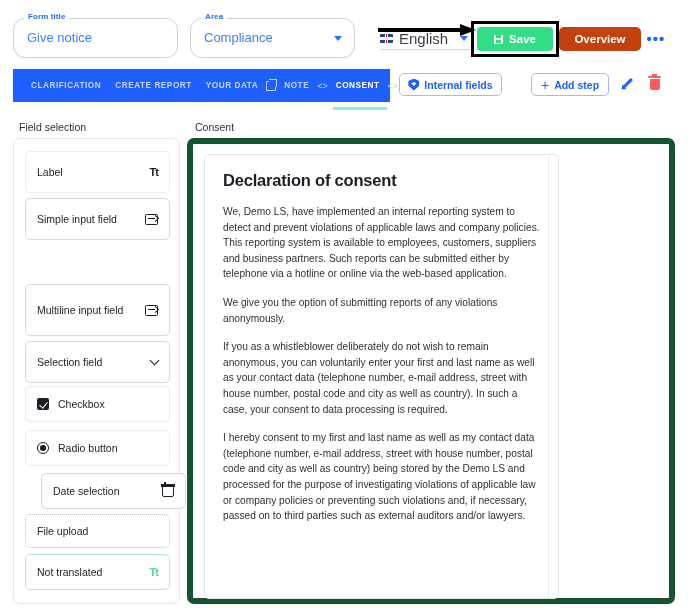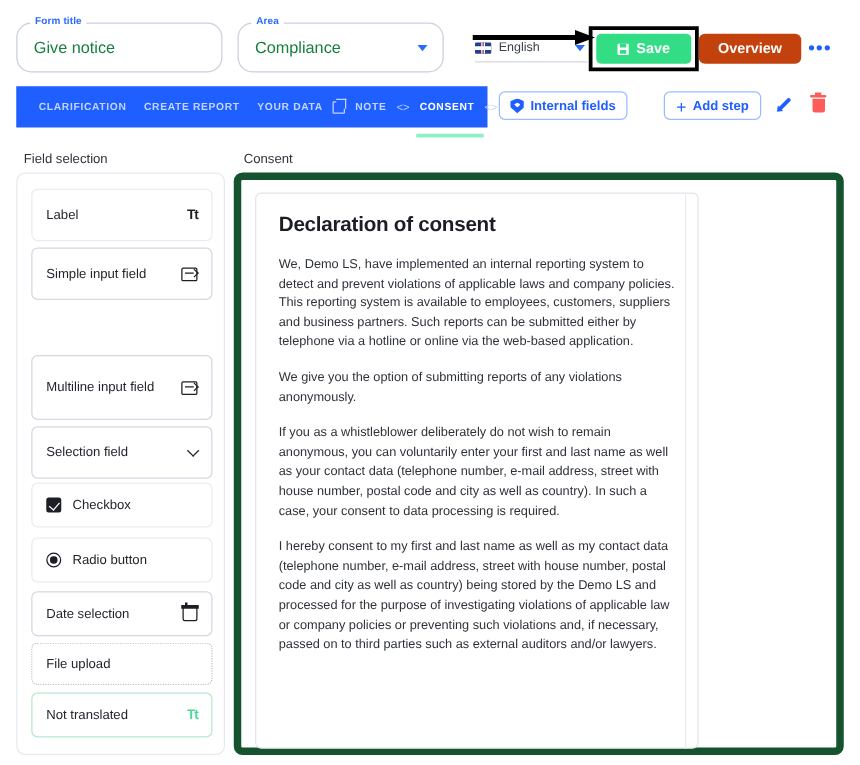--- a/index.html
+++ b/index.html
@@ -18,21 +18,21 @@
   .float-field {
     position:absolute; border:1px solid #c9cfdb; border-radius:12px;
     background:#fff; height:40px;
   }
   .float-field .legend {
     position:absolute; top:-7px; left:10px; background:#fff; padding:0 4px;
     font-size:8px; color:#2a6bff; letter-spacing:.1px; line-height:10px;
     font-weight:600;
   }
   .float-field .val {
-    position:absolute; left:13px; top:11px; font-size:13px; color:#15803d;
+    position:absolute; left:13px; top:11px; font-size:13px; color:#3b82f6;
   }
   #form-title-field { left:13px; top:18px; width:165px; }
   #area-field { left:190px; top:18px; width:165px; }
   .caret-down {
     position:absolute; right:12px; top:17px; width:0; height:0;
     border-left:4px solid transparent; border-right:4px solid transparent;
     border-top:5px solid #2a6bff;
   }
 
   
@@ -40,21 +40,21 @@
     position:absolute; left:380px; top:28px; width:90px; height:22px;
     border-bottom:1px solid #d3d8e2; display:flex; align-items:center; gap:6px;
   }
   .flag { width:13px; height:9px; position:relative; overflow:hidden; border-radius:1px;
           background:#23408e; flex:0 0 auto; }
   .flag:before, .flag:after { content:""; position:absolute; background:#fff; }
   .flag:before { left:5px; top:0; width:3px; height:9px; }
   .flag:after { left:0; top:3px; width:13px; height:3px; }
   .flag i { position:absolute; left:5.7px; top:0; width:1.6px; height:9px; background:#cf142b; }
   .flag u { position:absolute; left:0; top:3.7px; width:13px; height:1.6px; background:#cf142b; }
-  #lang-label { font-size:10px; color:#3b4048; }
+  #lang-label { font-size:15px; color:#3b4048; }
   #lang-caret {
     position:absolute; right:2px; top:8px; width:0; height:0;
     border-left:4px solid transparent; border-right:4px solid transparent;
     border-top:5px solid #2a6bff;
   }
 
   
   #save-annot {
     position:absolute; left:471px; top:21px; width:88px; height:36px;
     border:3px solid #000; background:#fff;
@@ -304,21 +304,21 @@
     <div class="field-card soft" style="top:247px;height:36px;">
       <span class="cb-icon lead-icon"></span>
       <span class="lbl">Checkbox</span>
     </div>
 
     <div class="field-card soft" style="top:291px;height:36px;">
       <span class="radio-icon lead-icon"></span>
       <span class="lbl">Radio button</span>
     </div>
 
-    <div class="field-card" style="top:334px;height:36px;">
+    <div class="field-card" style="top:334px;height:36px;margin-left:16px;">
       <span class="lbl">Date selection</span>
       <span class="cal-icon"></span>
     </div>
 
     <div class="field-card dotted" style="top:375px;height:34px;">
       <span class="lbl">File upload</span>
     </div>
 
     <div class="field-card green" style="top:415px;height:36px;">
       <span class="lbl">Not translated</span>

